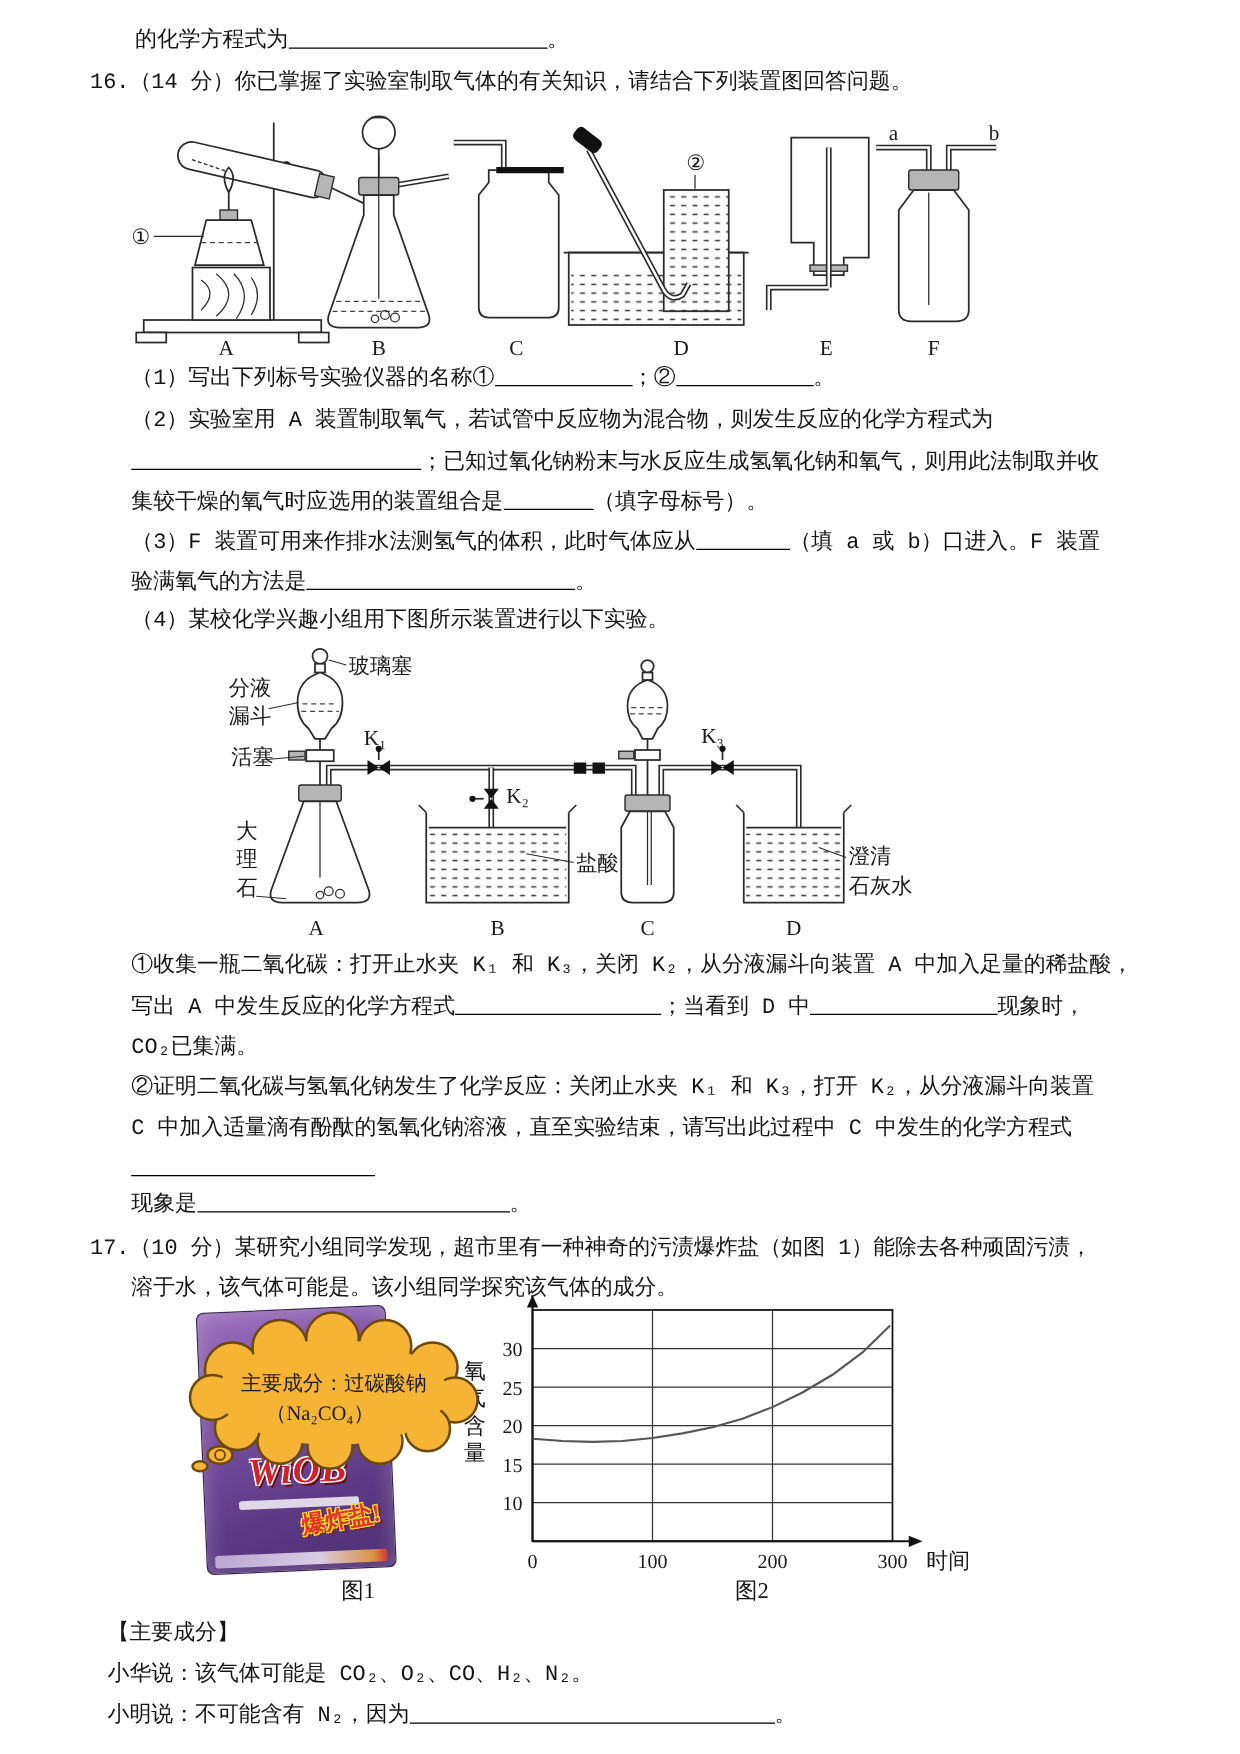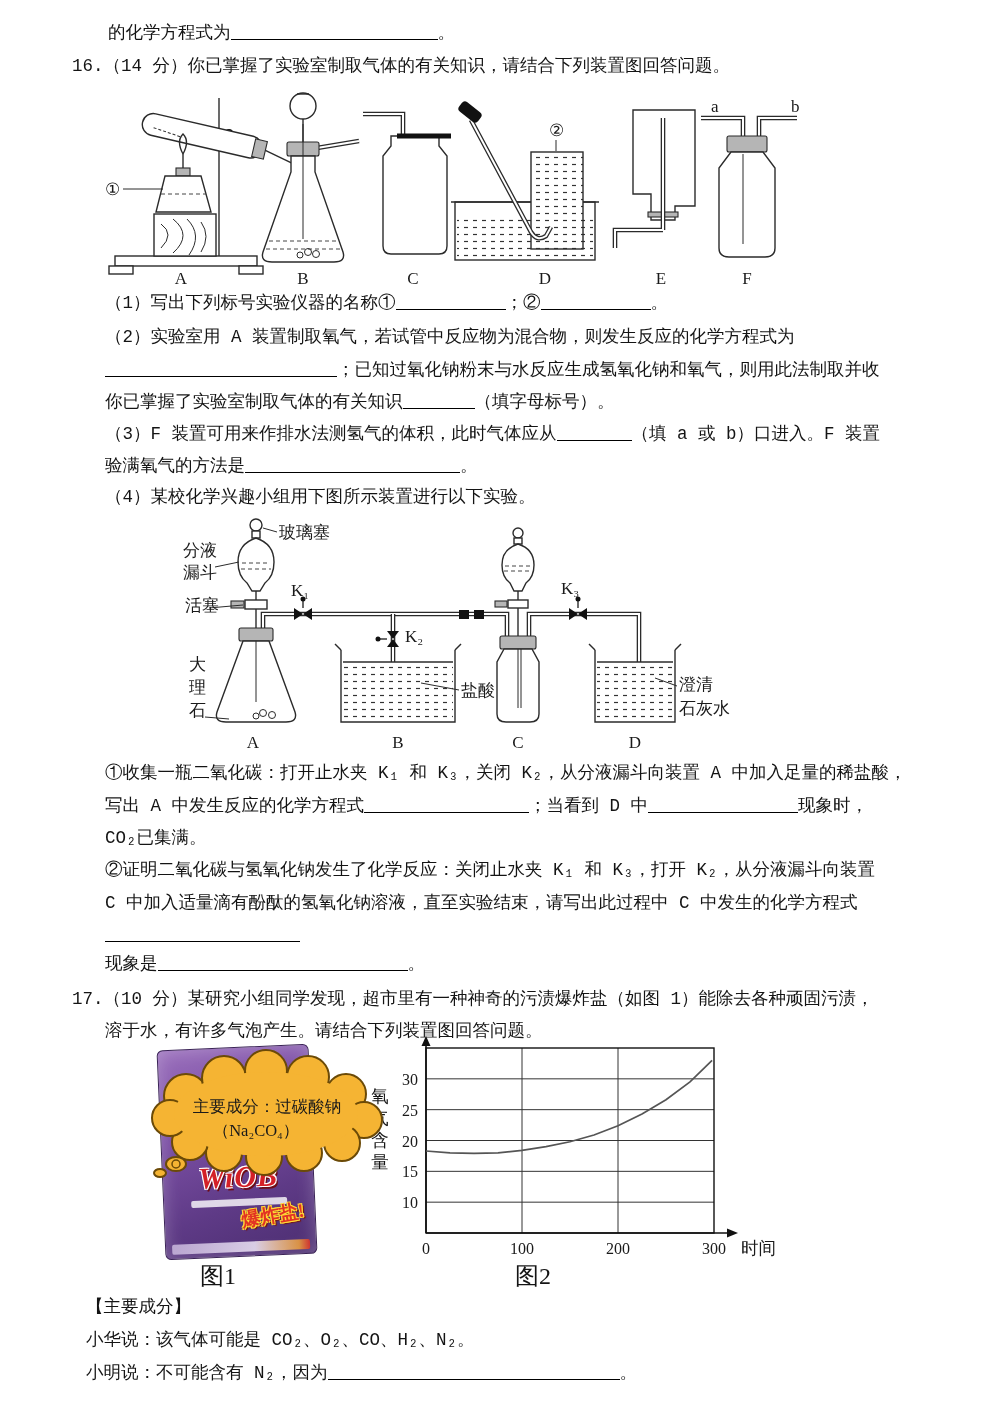--- a/index.html
+++ b/index.html
@@ -20,21 +20,21 @@
   .cap{font-size:17px;}
   
   #chart-svg .grid{stroke:#333;stroke-width:1;}
   #chart-svg .frame{stroke:#111;stroke-width:1.4;fill:none;}
   #chart-svg .axis{stroke:#111;stroke-width:1.6;}
   #chart-svg .curve{stroke:#555;stroke-width:1.7;fill:none;}
   #chart-svg .tick{font-size:16px;}
   #chart-svg .axis-label{font-size:17.5px;}
   #ylabel{position:absolute;left:369px;top:1086px;font-size:17.5px;line-height:1.25;
           text-align:center;width:22px;}
-  .caption{position:absolute;font-size:24px;text-align:left;width:100px;}
+  .caption{position:absolute;font-size:18px;text-align:right;width:100px;}
   
   #bag{position:absolute;left:161px;top:1047px;width:150px;height:208px;
        transform:rotate(-2.5deg);border:1px solid #3a2356;border-radius:6px;
        background:linear-gradient(160deg,#9a6fbc 0%,#7b4fa4 35%,#5e3a86 70%,#4c2e71 100%);
        box-shadow:inset 0 0 18px rgba(255,255,255,.25);overflow:hidden;}
   #bag .brand{margin-top:112px;text-align:center;font-style:italic;font-weight:bold;
        font-size:30px;letter-spacing:1px;color:#d42027;
        text-shadow:-1px -1px 0 #fff,1px -1px 0 #fff,-1px 1px 0 #fff,1px 1px 0 #fff,2px 3px 0 #6e0c14;}
   #bag .subbar{height:7px;width:64%;margin:5px auto 2px;background:rgba(255,255,255,.8);border-radius:2px;}
   #bag .burst{margin-top:2px;text-align:right;padding-right:10px;transform:rotate(-7deg);
@@ -153,21 +153,21 @@
   <span>（1）写出下列标号实验仪器的名称①</span><span class="u" style="width:110px"></span><span>；②</span><span class="u" style="width:110px"></span><span>。</span>
 </div>
 
 <div class="line" style="left:105px;top:327px">
   <span>（2）实验室用 A 装置制取氧气，若试管中反应物为混合物，则发生反应的化学方程式为</span>
 </div>
 <div class="line" style="left:105px;top:360px">
   <span class="u" style="width:232px"></span><span>；已知过氧化钠粉末与水反应生成氢氧化钠和氧气，则用此法制取并收</span>
 </div>
 <div class="line" style="left:105px;top:392px">
-  <span>你已掌握了实验室制取气体的有关知识</span><span class="u" style="width:72px"></span><span>（填字母标号）。</span>
+  <span>集较干燥的氧气时应选用的装置组合是</span><span class="u" style="width:72px"></span><span>（填字母标号）。</span>
 </div>
 
 <div class="line" style="left:105px;top:424px">
   <span>（3）F 装置可用来作排水法测氢气的体积，此时气体应从</span><span class="u" style="width:75px"></span><span>（填 a 或 b）口进入。F 装置</span>
 </div>
 <div class="line" style="left:105px;top:456px">
   <span>验满氧气的方法是</span><span class="u" style="width:215px"></span><span>。</span>
 </div>
 
 <div class="line" style="left:105px;top:487px">
@@ -291,21 +291,21 @@
   <span class="u" style="width:195px"></span>
 </div>
 <div class="line" style="left:105px;top:954px">
   <span>现象是</span><span class="u" style="width:250px"></span><span>。</span>
 </div>
 
 <div class="line" style="left:72px;top:989px">
   <span>17.（10 分）某研究小组同学发现，超市里有一种神奇的污渍爆炸盐（如图 1）能除去各种顽固污渍，</span>
 </div>
 <div class="line" style="left:105px;top:1021px">
-  <span>溶于水，有许多气泡产生。请结合下列装置图回答问题。</span>
+  <span>溶于水，该气体可能是。该小组同学探究该气体的成分。</span>
 </div>
 
 <div id="bag">
   <div class="brand">WiOB</div>
   <div class="subbar"></div>
   <div class="burst">爆炸盐!</div>
   <div class="bag-bottom-strip"></div>
 </div>
 
 <svg id="cloud-svg" width="242" height="122" viewBox="0 0 242 122">

